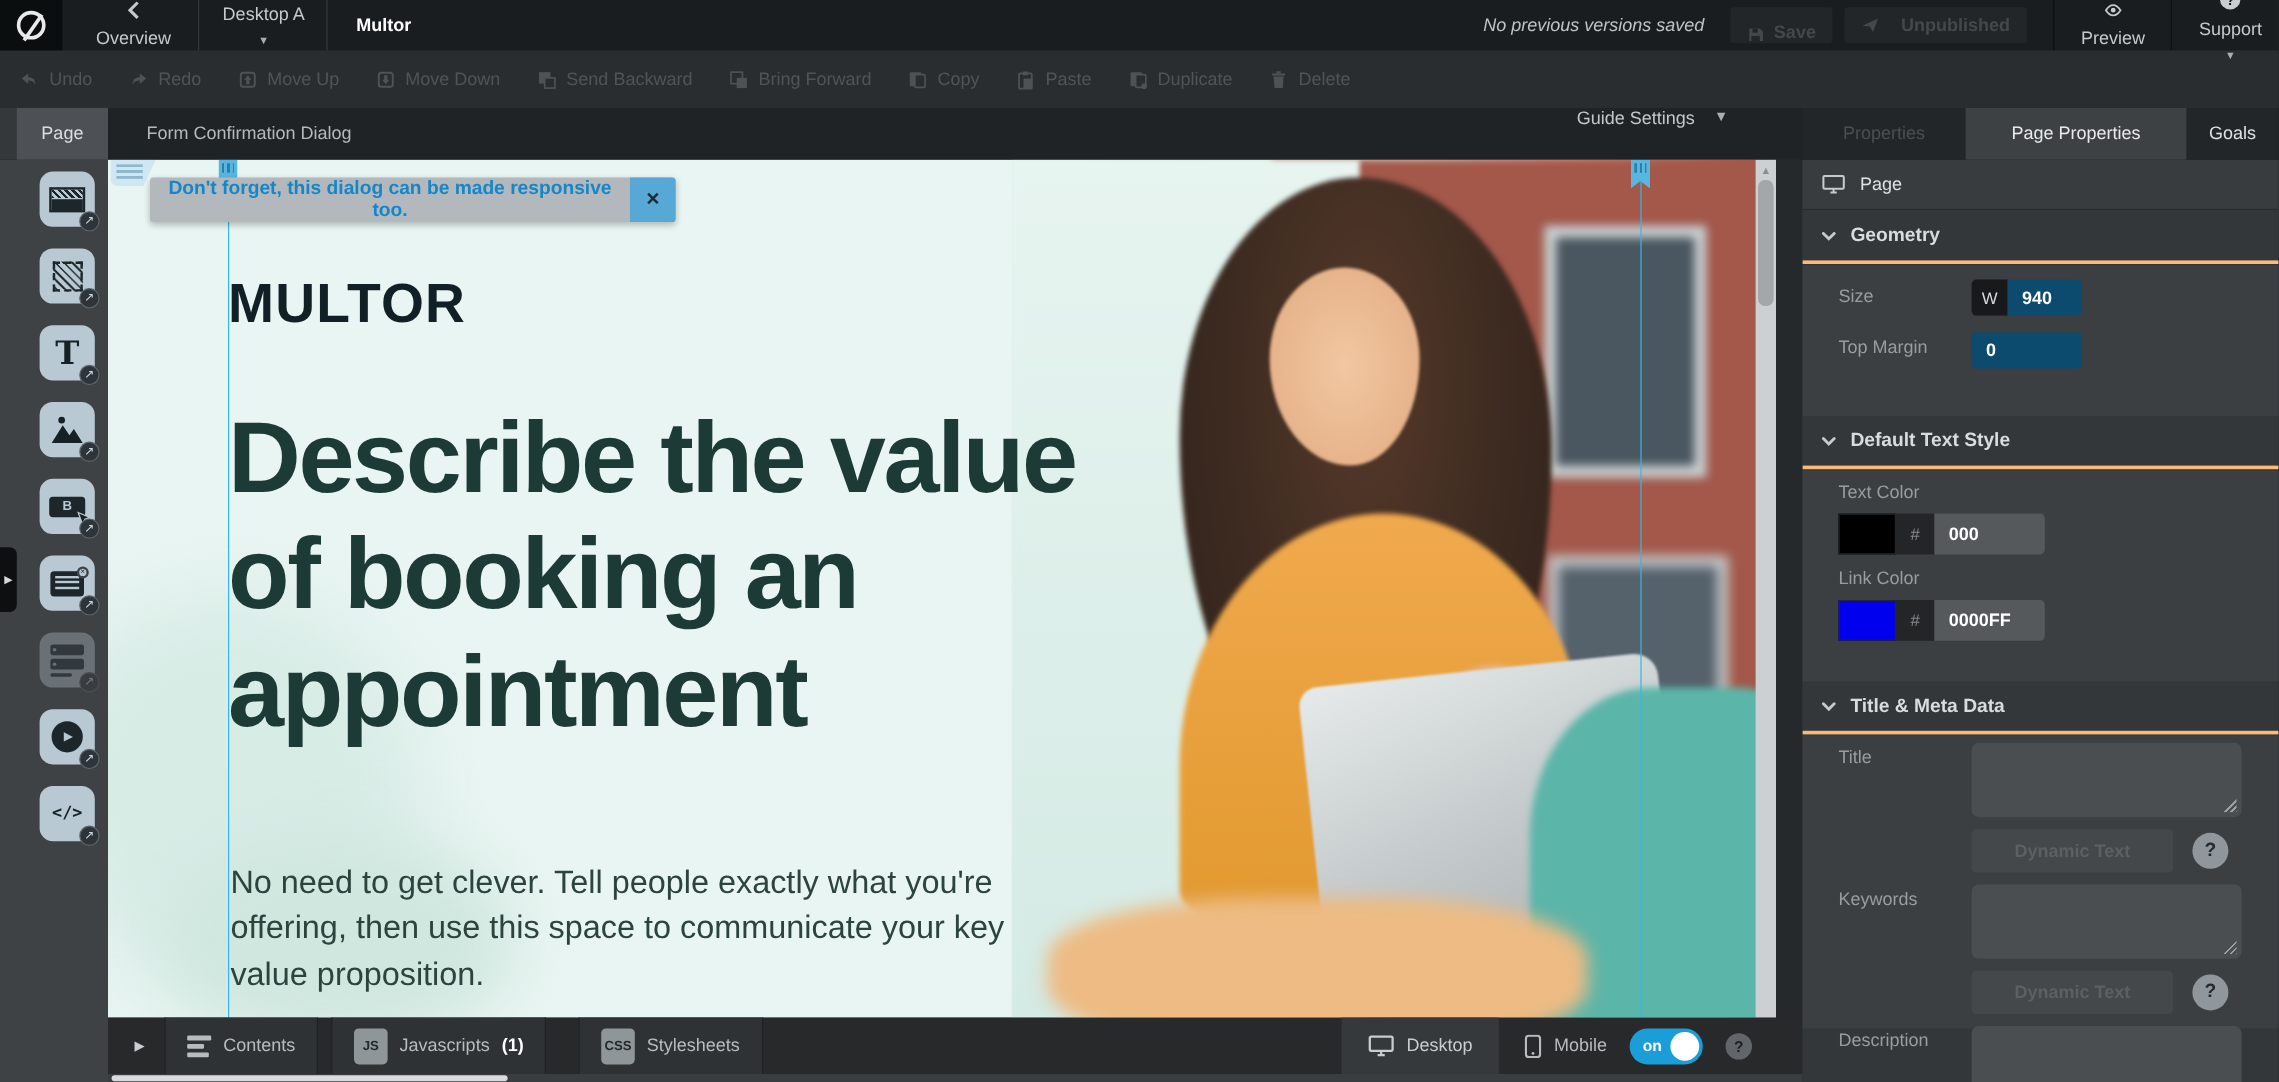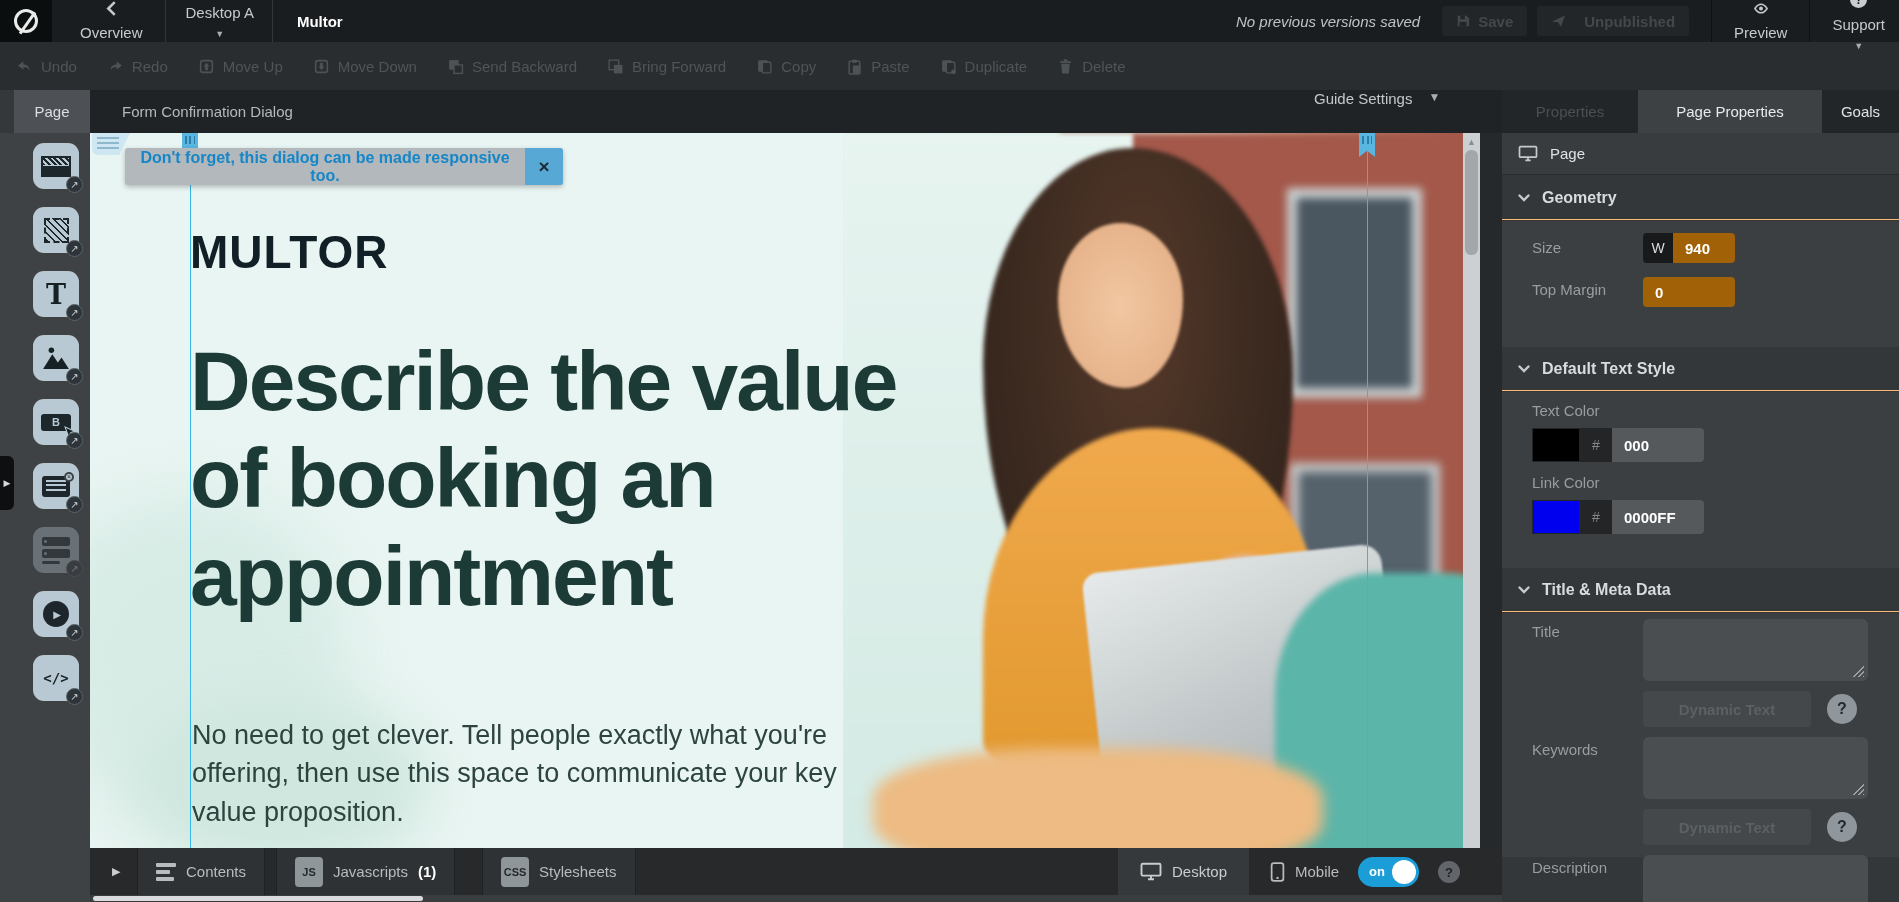--- a/index.html
+++ b/index.html
@@ -153,27 +153,27 @@
   .hscroll{position:absolute;left:0;top:47px;width:100%;height:7px;background:#3a3d3f;}
   .hscroll .thumb{position:absolute;left:3px;top:1px;width:330px;height:5px;background:#d9dbdc;border-radius:3px;cursor:pointer;}
 
   
   .rightpanel{position:absolute;left:1502px;top:133px;width:397px;height:769px;background:#33373a;overflow:hidden;z-index:36;}
   .pp-row{position:absolute;left:0;width:100%;}
   .pp-page{top:0;height:42px;background:#383c3f;border-bottom:1px solid #292c2e;display:flex;align-items:center;
            gap:12px;padding-left:16px;color:#dfe2e4;font-size:15px;}
   .pp-page svg{width:20px;height:17px;stroke:#c6cacc;fill:none;}
   .sechead{height:44px;display:flex;align-items:center;gap:12px;padding-left:16px;background:#33373a;
-           border-bottom:1px solid #fdba74;color:#d9dcde;font-size:16px;font-weight:bold;cursor:pointer;}
+           border-bottom:3px solid #fdba74;color:#d9dcde;font-size:16px;font-weight:bold;cursor:pointer;}
   .sechead svg{width:12px;height:8px;stroke:#c6cacc;fill:none;stroke-width:2.4;stroke-linecap:round;}
   .content{background:#3b3f42;}
   .flabel{position:absolute;left:30px;color:#989da0;font-size:15px;}
   .wbox{position:absolute;left:141px;width:30px;height:30px;background:#17191b;color:#d9dcde;font-size:14px;
         border-radius:4px 0 0 4px;display:flex;align-items:center;justify-content:center;}
-  .numinput{position:absolute;height:30px;background:#a16207;border:none;color:#fff;font-size:15px;font-weight:bold;
+  .numinput{position:absolute;height:30px;background:#0c4a6e;border:none;color:#fff;font-size:15px;font-weight:bold;
         padding-left:12px;font-family:"Liberation Sans",sans-serif;}
   .swatch{position:absolute;left:30px;width:48px;height:34px;border:1px solid #232527;cursor:pointer;}
   .hashcell{position:absolute;left:78px;width:32px;height:34px;background:#232527;color:#84898c;font-size:14px;
         display:flex;align-items:center;justify-content:center;}
   .hexinput{position:absolute;left:110px;width:92px;height:34px;background:#55595c;border:none;color:#fff;
         font-size:15px;font-weight:bold;padding-left:12px;border-radius:0 4px 4px 0;font-family:"Liberation Sans",sans-serif;}
   .meta-ta{position:absolute;left:141px;width:225px;height:62px;background:#4a4e51;border:none;border-radius:6px;
         resize:none;font-family:"Liberation Sans",sans-serif;color:#e8eaeb;font-size:14px;padding:6px 8px;}
   .resizer{position:absolute;width:12px;height:12px;
         background:repeating-linear-gradient(135deg,transparent 0 2px,#9aa0a3 2px 3.5px);
@@ -200,21 +200,21 @@
     </div>
     <div class="tbsep" style="margin-left:22px;"></div>
     <div class="tbitem" style="margin-left:20px;">
       <span>Desktop A</span>
       <span class="caret">▼</span>
     </div>
     <div class="tbsep" style="margin-left:18px;"></div>
     <div class="tbitem tbtitle" style="margin-left:24px;">Multor</div>
     <div style="flex:1"></div>
     <span class="versions">No previous versions saved</span>
-    <button class="tb-btn" style="margin-left:22px;">
+    <button class="tb-btn" style="margin-left:22px;align-items:flex-end;">
       <svg width="14" height="14" viewBox="0 0 16 16">
           <path d="M2 2h10l3 3v9H2Z" fill="#43484b"></path>
           <rect x="5" y="2" width="5" height="4" fill="#232628"></rect>
           <rect x="4" y="9" width="8" height="5" fill="#232628"></rect>
         </svg>
       <span>Save</span>
     </button>
     <button class="tb-btn" style="margin-left:10px;gap:18px;">
       <svg width="15" height="14" viewBox="0 0 16 14">
           <path d="M1 7.5 15 1l-4.5 12-3-4.8L1 7.5Z" fill="#43484b"></path>

